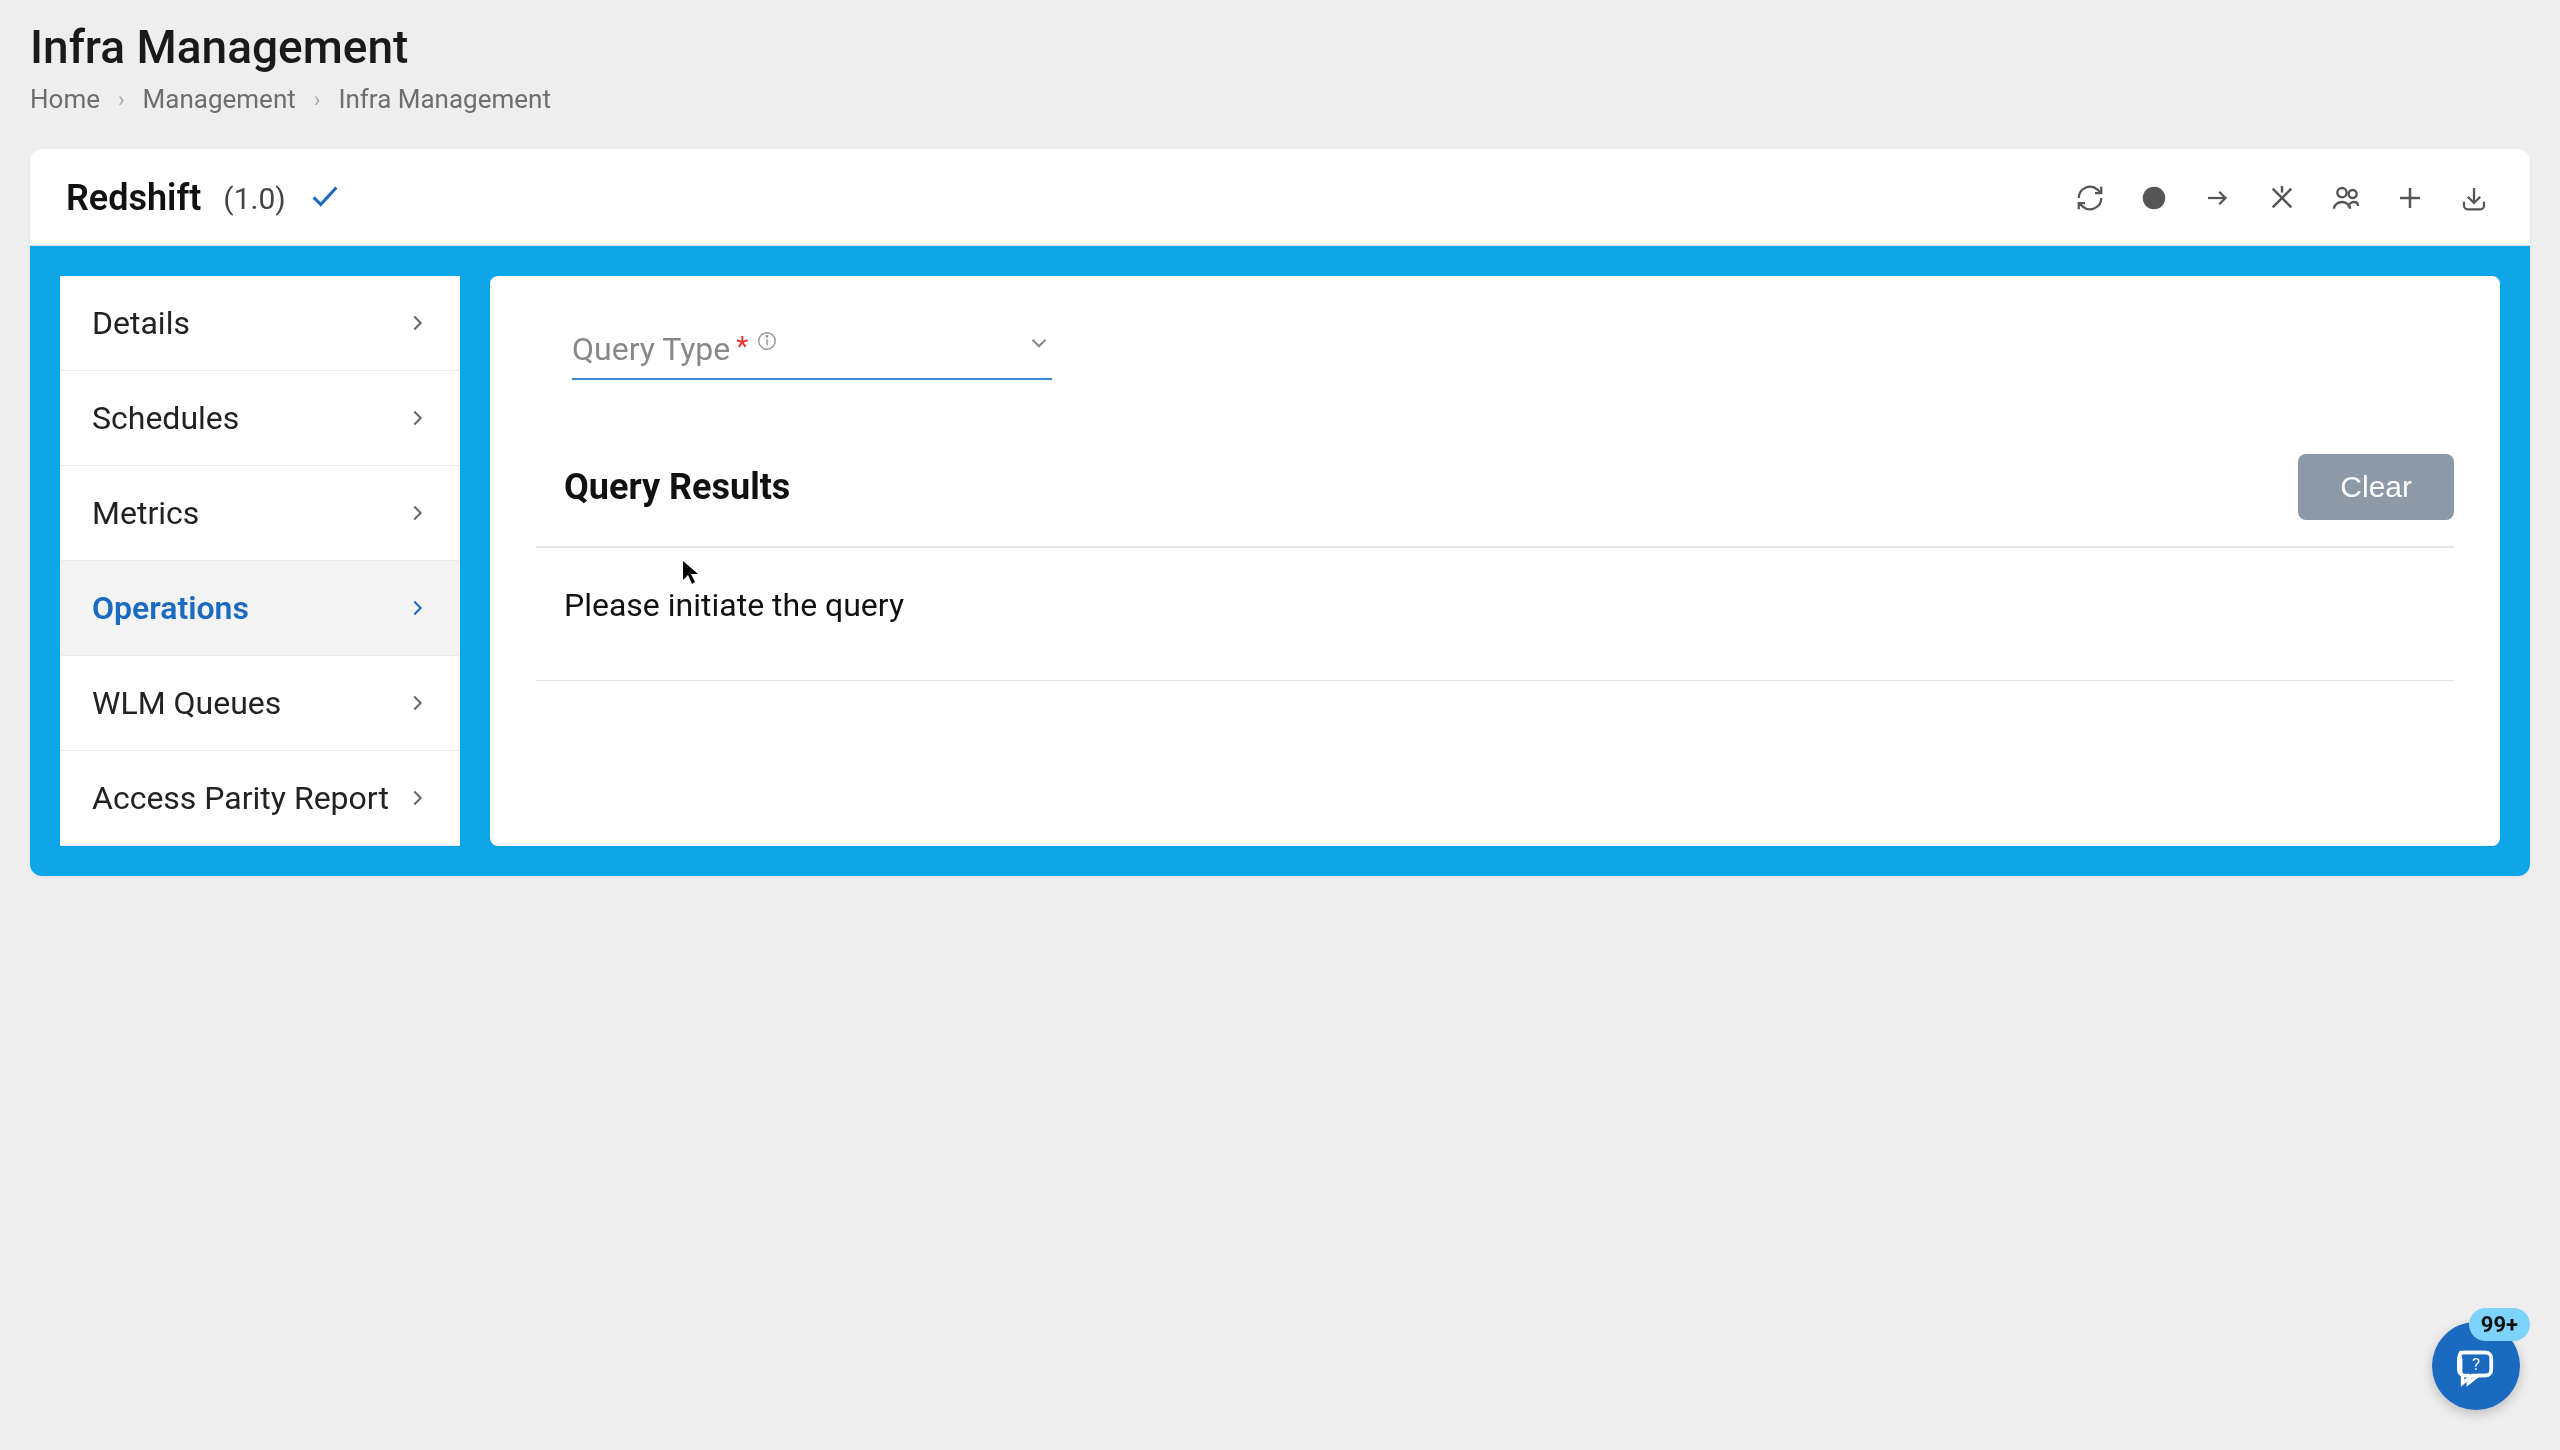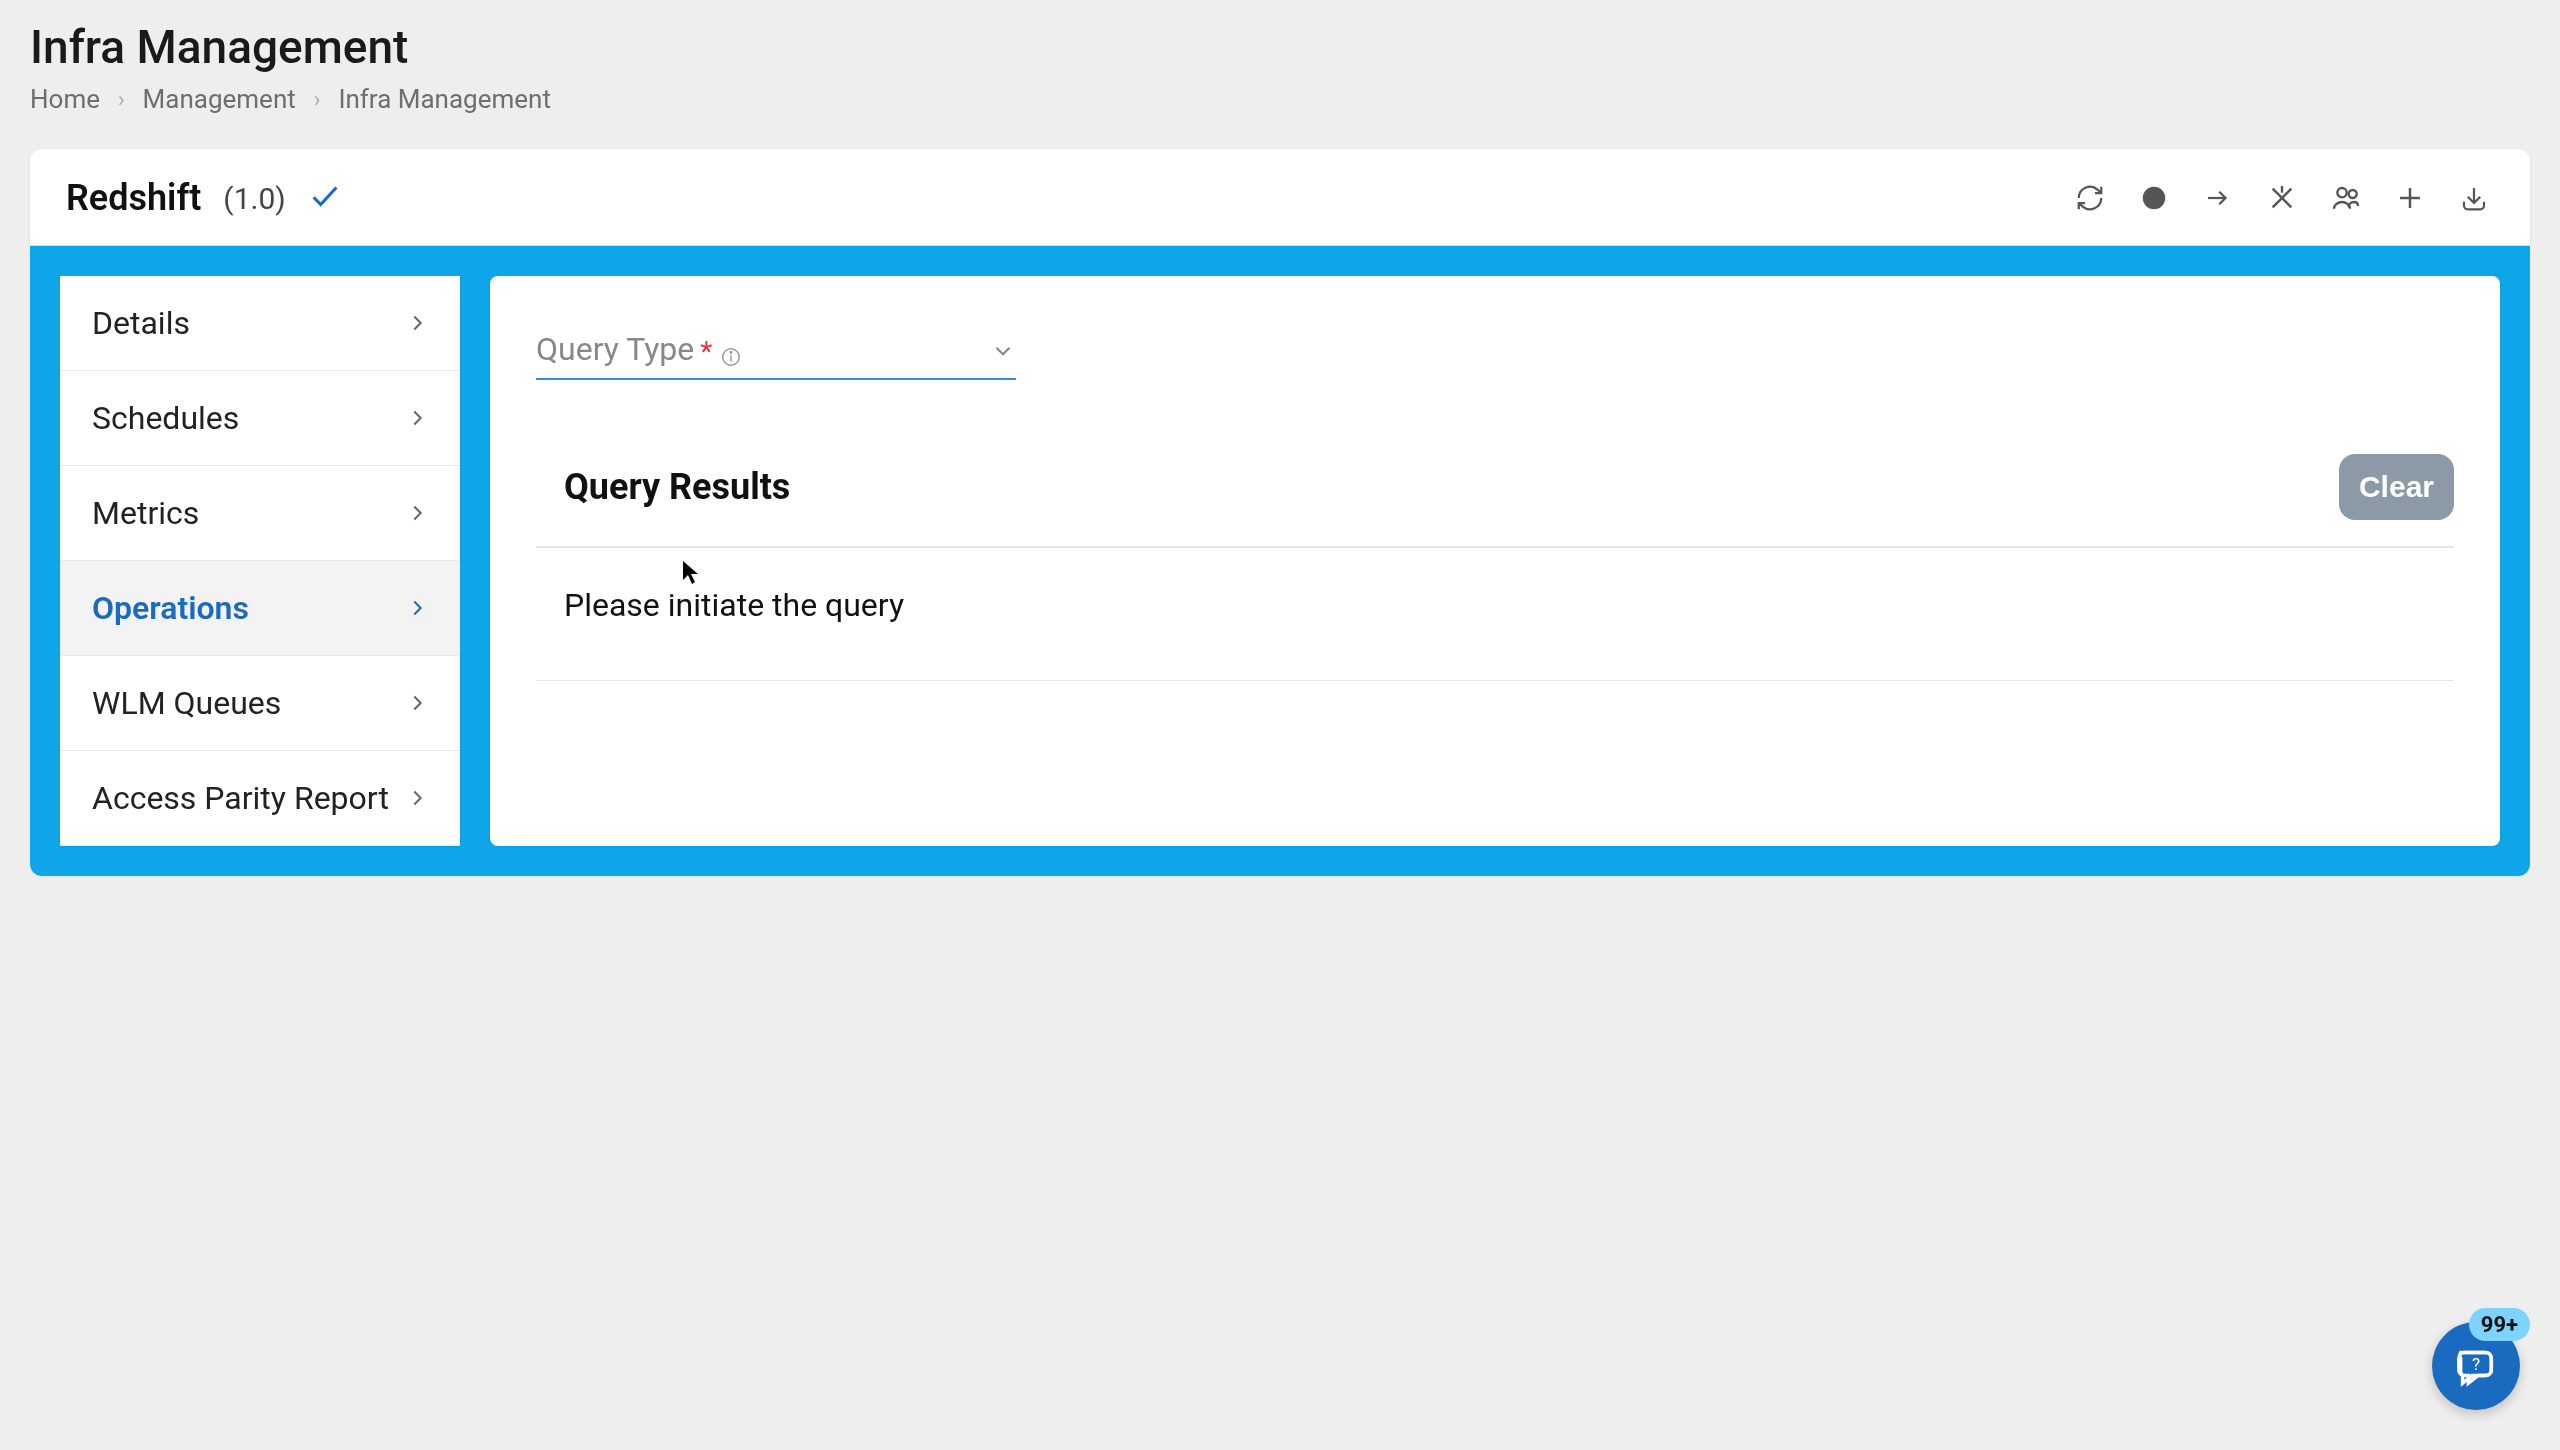--- a/index.html
+++ b/index.html
@@ -145,22 +145,23 @@
       border-radius: 8px;
       padding: 50px 46px 40px 46px;
       box-shadow: 0 1px 3px rgba(0,0,0,0.05);
     }
     .dropdown {
       position: relative;
       width: 480px;
       border-bottom: 2px solid #3b8cd6;
       padding: 4px 0 10px 0;
       display: flex;
-      align-items: flex-end;
-      cursor: pointer;
+      align-items: flex-start;
+      cursor: pointer;
+      margin-left: 36px;
     }
     .dd-label {
       font-size: 32px;
       color: #888;
     }
     .dd-required {
       color: #e33;
       font-size: 28px;
       margin-left: 6px;
     }
@@ -199,24 +200,24 @@
     .results-title {
       font-size: 36px;
       font-weight: 700;
       color: #111;
       padding-left: 28px;
     }
     .clear-btn {
       background: #8c9aa8;
       color: #fff;
       border: none;
-      border-radius: 16px;
+      border-radius: 8px;
       font-size: 30px;
-      font-weight: 700;
-      padding: 16px 20px;
+      font-weight: 400;
+      padding: 16px 42px;
       cursor: pointer;
     }
     .results-msg {
       padding: 38px 28px 56px 28px;
       font-size: 32px;
       color: #111;
       border-bottom: 1px solid #e4e4e4;
     }
     .chat-fab {
       position: fixed;

